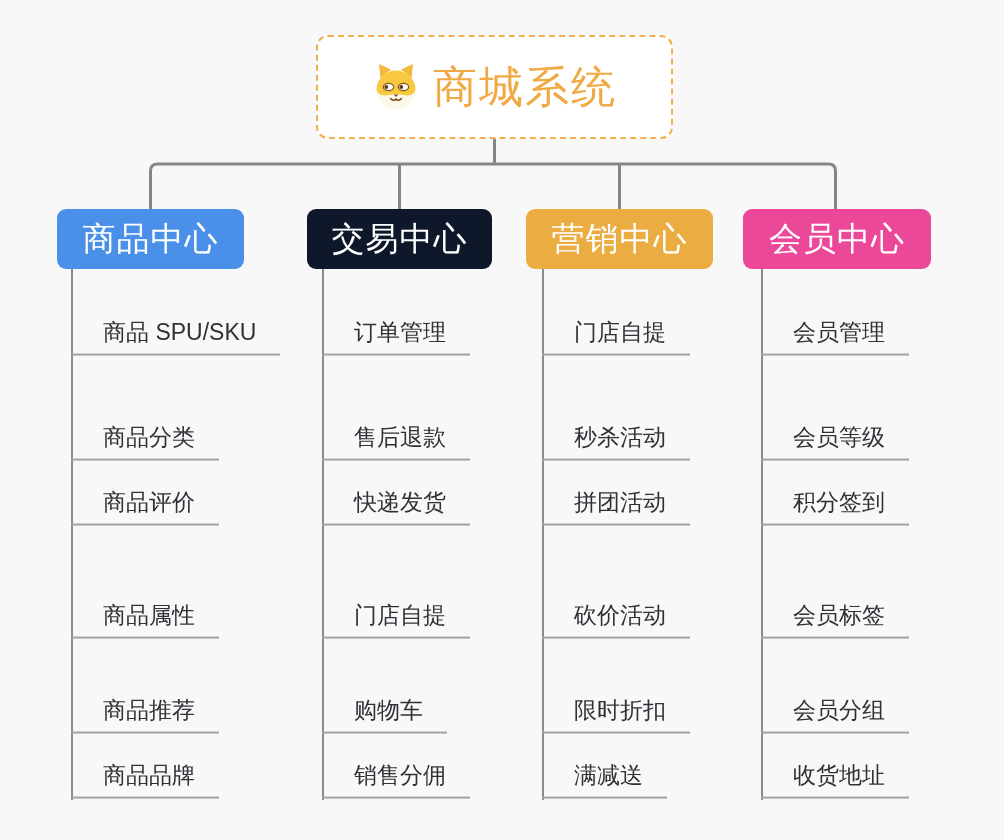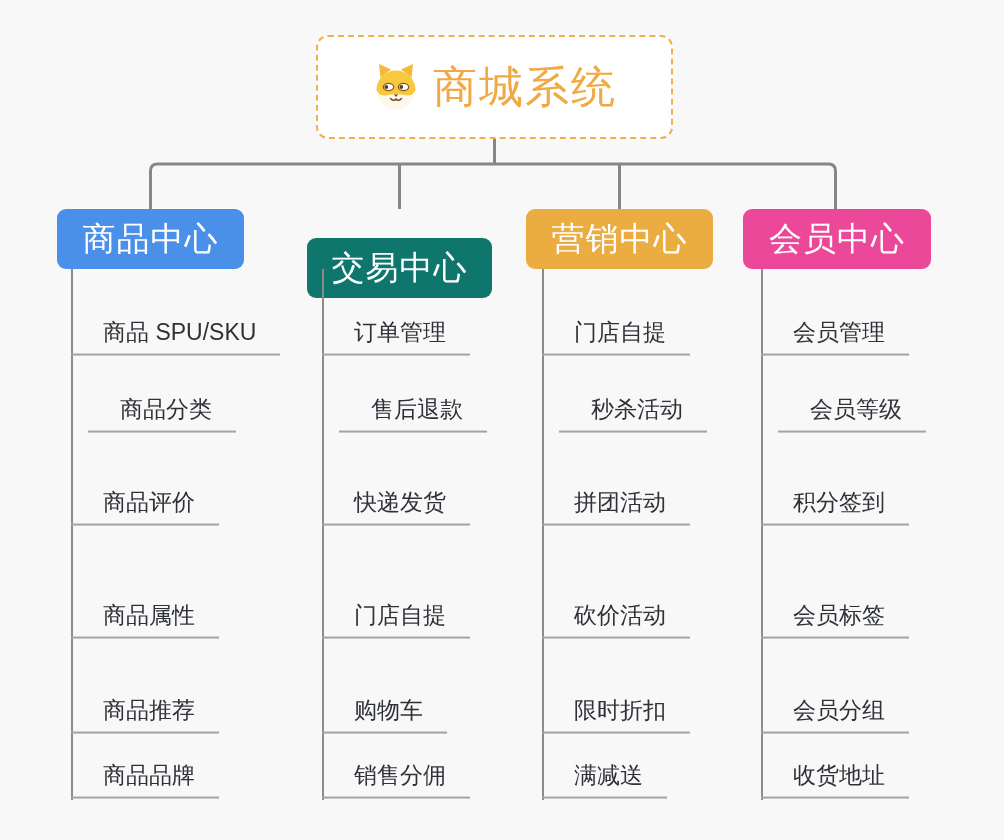--- a/index.html
+++ b/index.html
@@ -28,41 +28,41 @@
   }
 
   
   .hdr{
     position:absolute;top:209px;height:60px;border-radius:9px;
     color:#ffffff;font-size:33px;letter-spacing:1px;
     display:flex;align-items:center;justify-content:center;
     box-sizing:border-box;white-space:nowrap;
   }
   .hdr-0{left:57px;width:187px;background:#4a90e8;}
-  .hdr-1{left:307px;width:185px;background:#0f766e;margin-top:29px;}
+  .hdr-1{left:307px;width:185px;background:#0f172a;}
   .hdr-2{left:526px;width:187px;background:#ebac42;}
   .hdr-3{left:743px;width:188px;background:#ec4899;}
 
   
   .column{position:absolute;top:269px;height:531px;width:0;}
   .col-0{left:71px;}
   .col-1{left:322px;}
   .col-2{left:542px;}
   .col-3{left:761px;}
   .stem{
     position:absolute;left:0;top:0;bottom:0;width:2px;background:#8c8c8c;
   }
   .leaf{
     position:absolute;left:0;transform:translateY(-100%);
     padding:0 24px 9px 32px;
     border-bottom:2px solid #a3a3a3;
     font-size:23px;color:#2e3136;white-space:nowrap;
     width:max-content;line-height:1.15;
   }
-  .li-0{top:87px;} .li-1{top:164px;margin-left:17px;} .li-2{top:257px;}
+  .li-0{top:87px;} .li-1{top:192px;} .li-2{top:257px;}
   .li-3{top:353px;margin-top:17px;} .li-4{top:465px;} .li-5{top:530px;}
 </style>
 </head>
 <body>
 
 <div class="canvas">
 
   <svg class="connector-svg" viewBox="0 0 1004 840" xmlns="http://www.w3.org/2000/svg">
     <g fill="none" stroke="#868686" stroke-width="3">
       <path d="M494.5 137 L494.5 164"></path>

